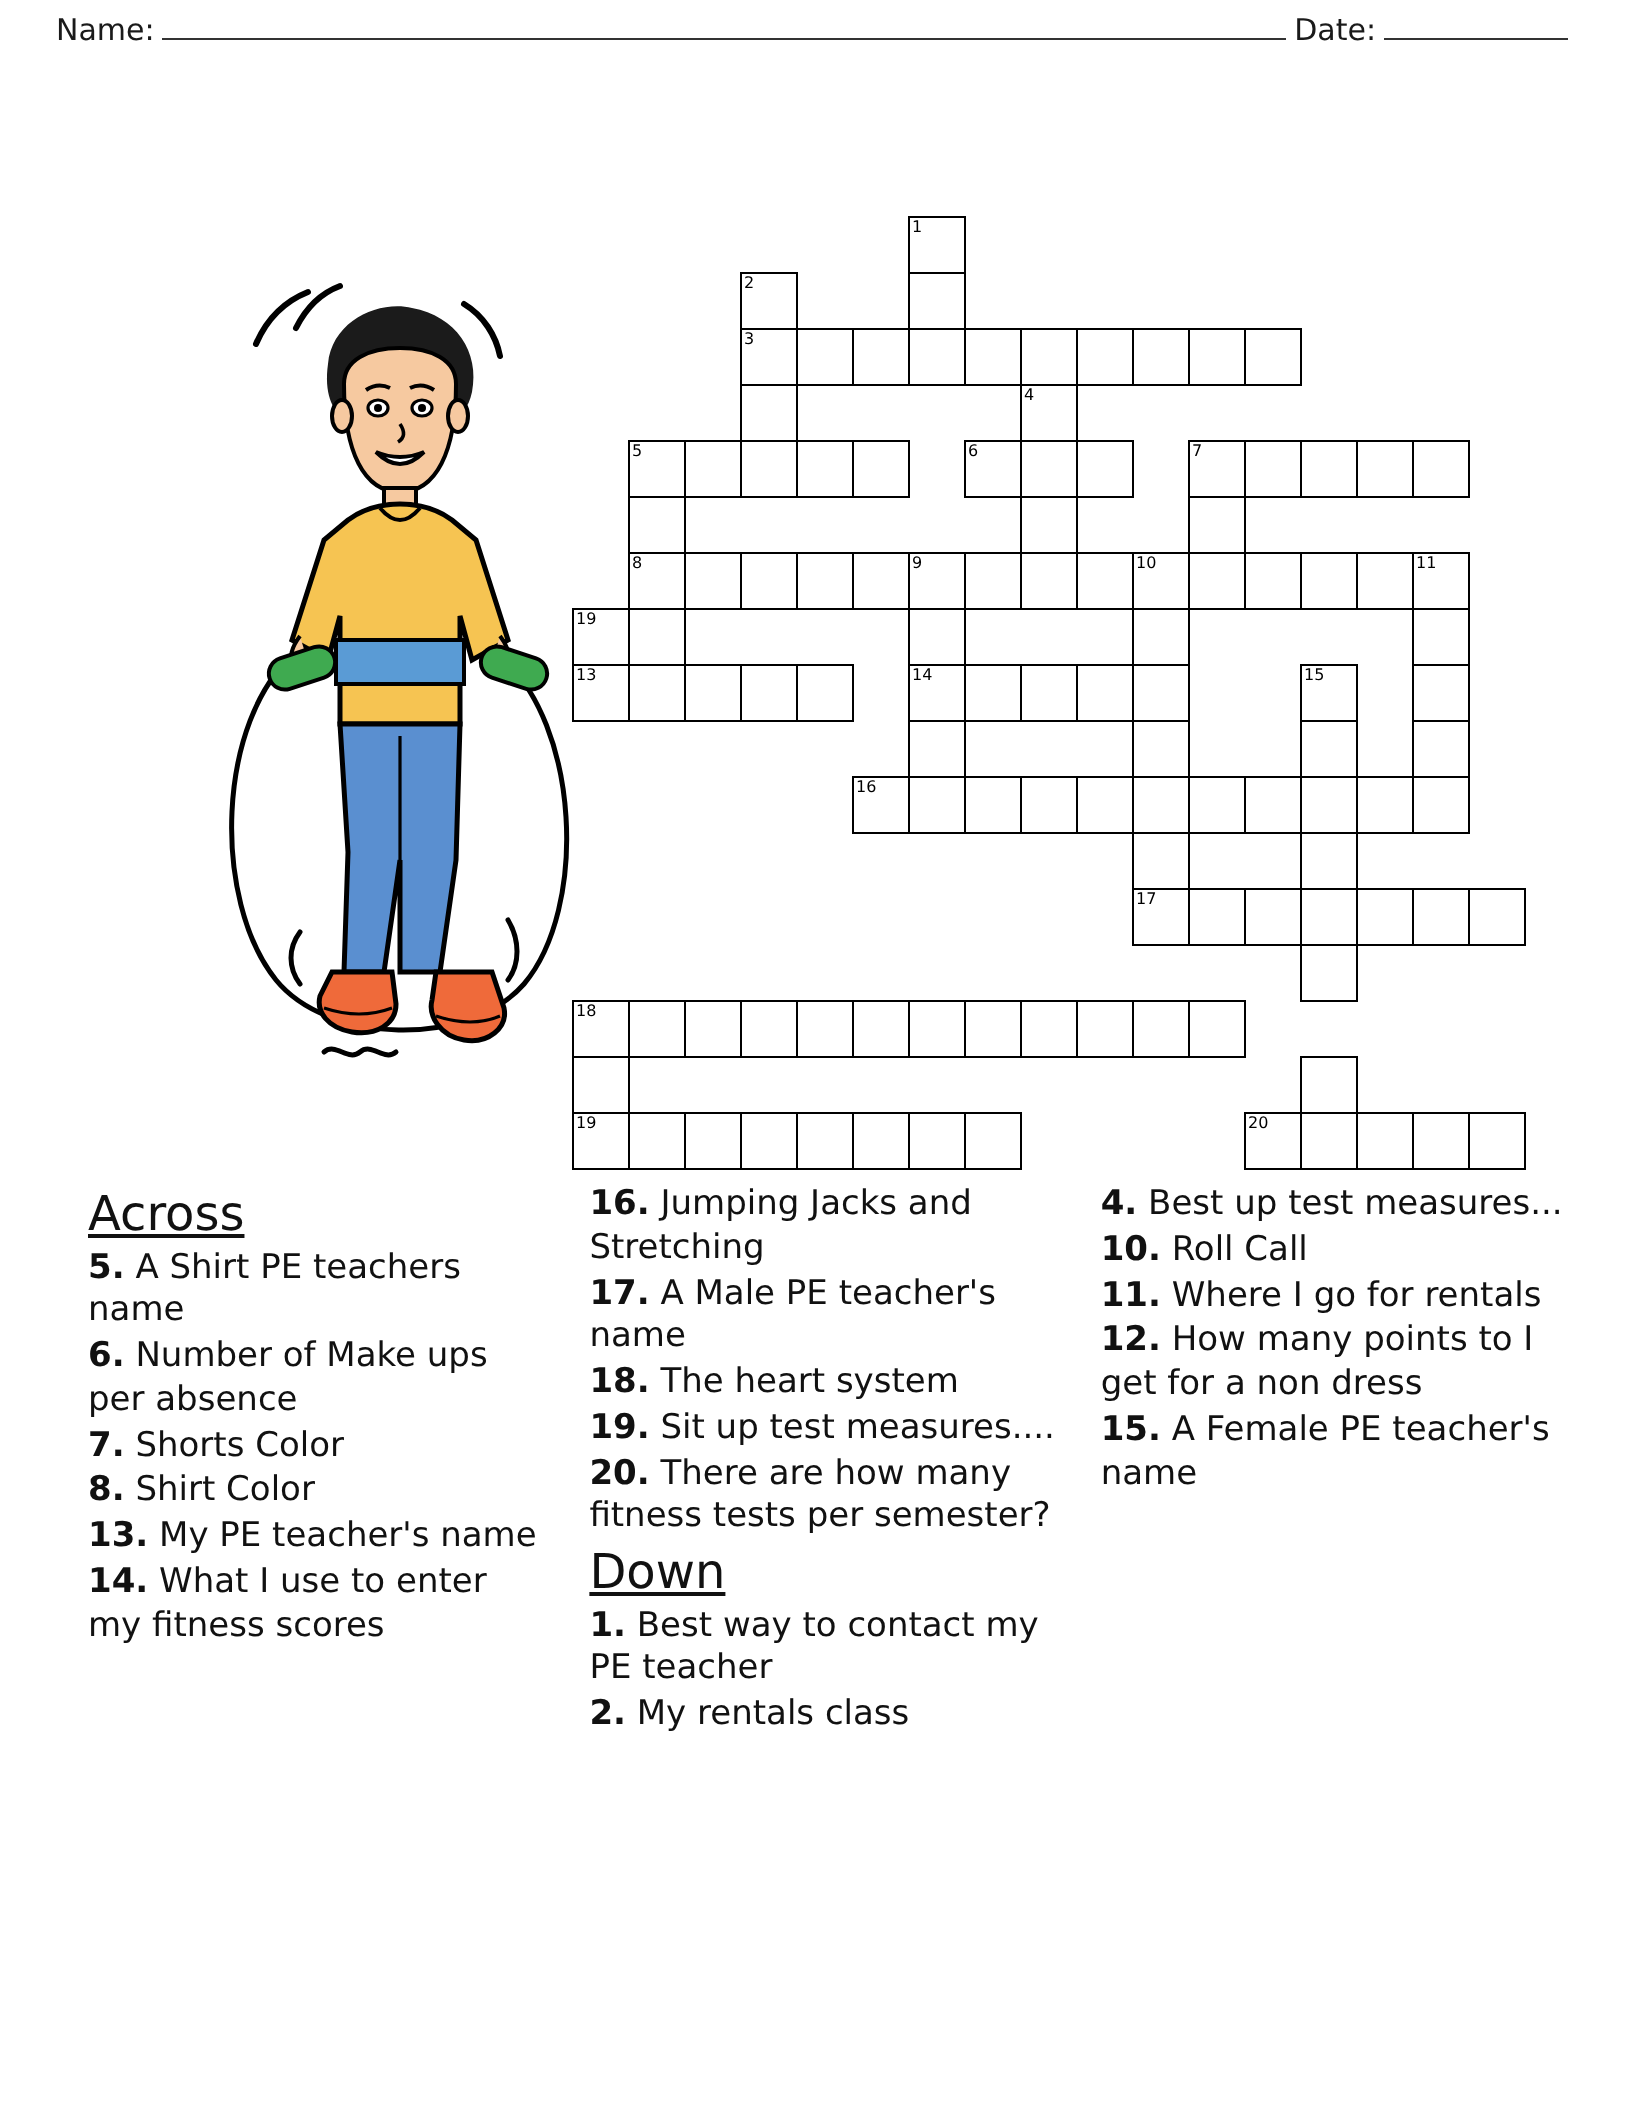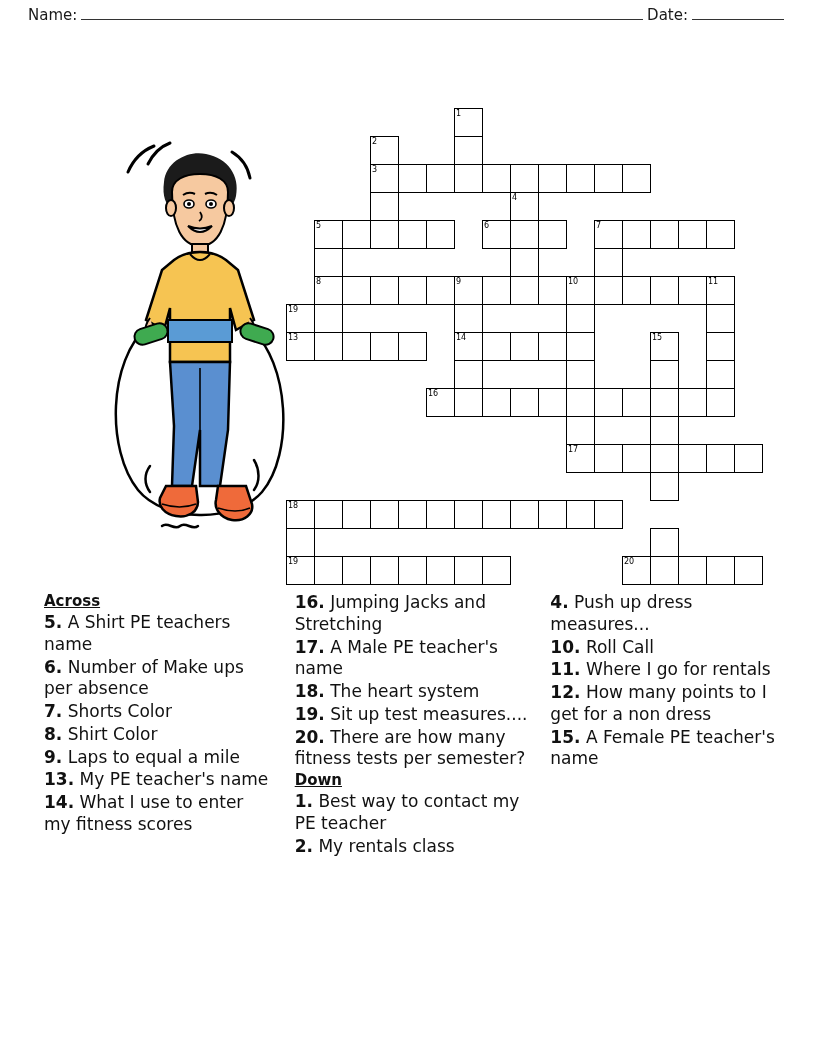--- a/index.html
+++ b/index.html
@@ -100,23 +100,23 @@
     gap: 22px;
     font-size: 17px;
     line-height: 1.28;
     color: #111;
   }
   .clue-col { width: 232px; }
   .clue-col.c1 { width: 230px; }
   .clue-col.c2 { width: 235px; }
   .clue-col.c3 { width: 235px; }
   .section-head {
-    font-weight: bold;
+    font-weight: normal;
     text-decoration: underline;
-    font-size: 15px;
+    font-size: 24px;
     margin-bottom: 1px;
   }
   .clue {
     margin-bottom: 1px;
   }
   .clue b { font-weight: bold; }
 </style>
 </head>
 <body>
 
@@ -351,38 +351,37 @@
       <div class="cell" style="left: 448px; top: 448px;"></div>
     </div>
 
   <div class="clues">
     <div class="clue-col c1">
       <div class="section-head">Across</div>
       <div class="clue"><b>5.</b> <span>A Shirt PE teachers name</span></div>
       <div class="clue"><b>6.</b> <span>Number of Make ups per absence</span></div>
       <div class="clue"><b>7.</b> <span>Shorts Color</span></div>
       <div class="clue"><b>8.</b> <span>Shirt Color</span></div>
-      <div class="clue"><b>9.</b> <span>Laps to equal a mile</span></div>
       <div class="clue"><b>13.</b> <span>My PE teacher's name</span></div>
       <div class="clue"><b>14.</b> <span>What I use to enter my fitness scores</span></div>
     </div>
 
     <div class="clue-col c2">
       <div class="clue"><b>16.</b> <span>Jumping Jacks and Stretching</span></div>
       <div class="clue"><b>17.</b> <span>A Male PE teacher's name</span></div>
       <div class="clue"><b>18.</b> <span>The heart system</span></div>
       <div class="clue"><b>19.</b> <span>Sit up test measures....</span></div>
       <div class="clue"><b>20.</b> <span>There are how many fitness tests per semester?</span></div>
       <div class="section-head">Down</div>
       <div class="clue"><b>1.</b> <span>Best way to contact my PE teacher</span></div>
       <div class="clue"><b>2.</b> <span>My rentals class</span></div>
     </div>
 
     <div class="clue-col c3">
-      <div class="clue"><b>4.</b> <span>Push up dress measures...</span></div>
+      <div class="clue"><b>4.</b> <span>Best up test measures...</span></div>
       <div class="clue"><b>10.</b> <span>Roll Call</span></div>
       <div class="clue"><b>11.</b> <span>Where I go for rentals</span></div>
       <div class="clue"><b>12.</b> <span>How many points to I get for a non dress</span></div>
       <div class="clue"><b>15.</b> <span>A Female PE teacher's name</span></div>
     </div>
   </div>
 
 </div>
 
 </body></html>

